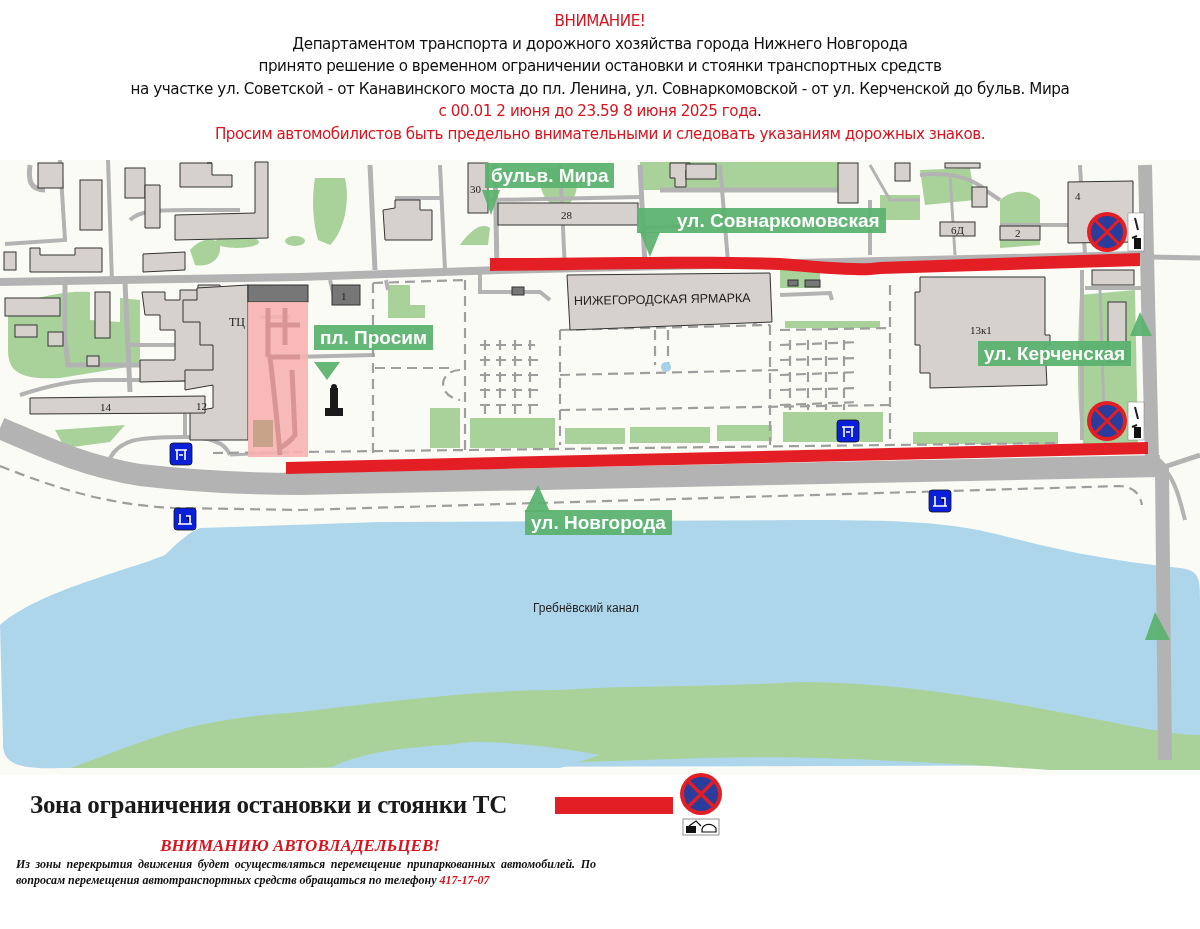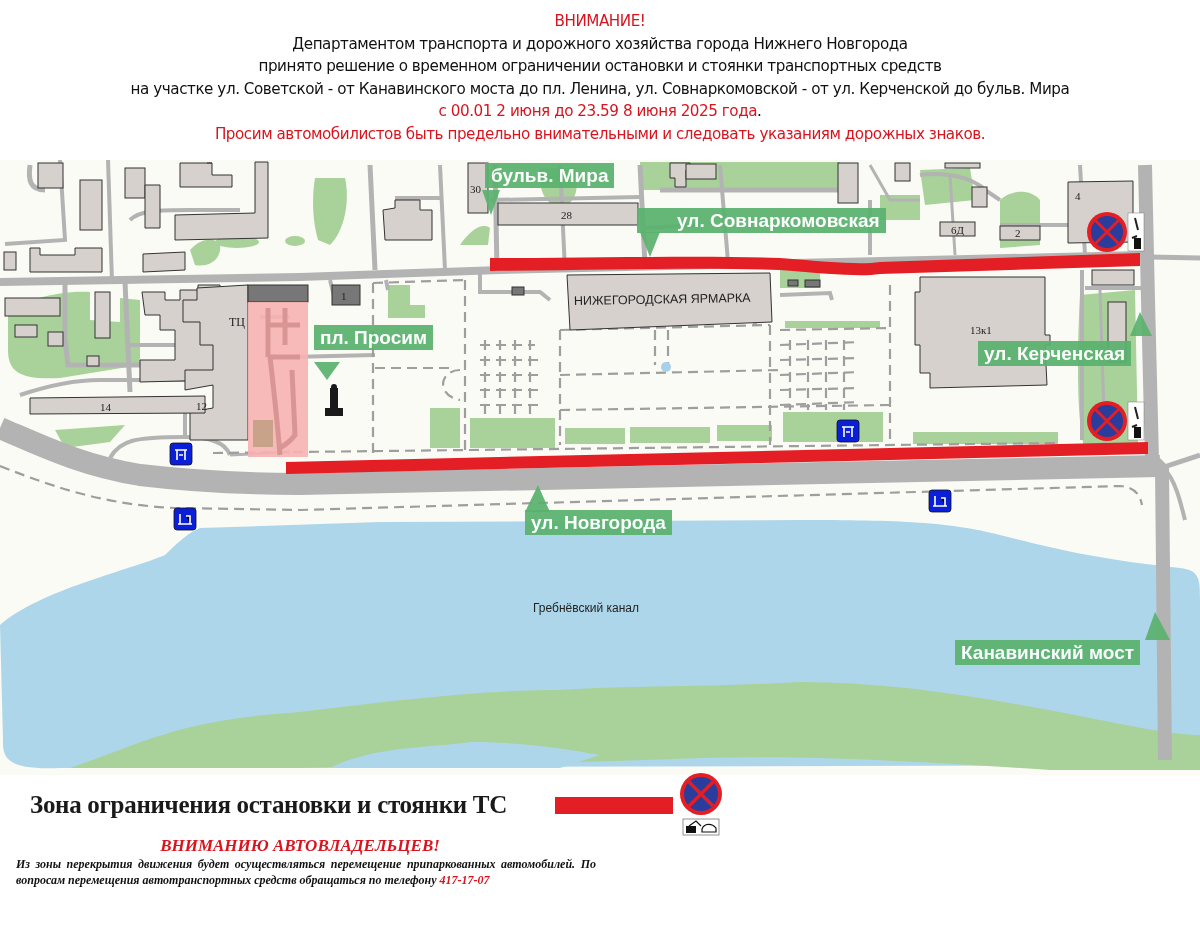--- a/index.html
+++ b/index.html
@@ -294,21 +294,20 @@
     </g>
     <text x="574" y="305" font-family="Liberation Sans, sans-serif" font-size="12.5" fill="#222" transform="rotate(-1 574 305)">НИЖЕГОРОДСКАЯ ЯРМАРКА</text>
     <text x="533" y="612" font-family="Liberation Sans, sans-serif" font-size="12" fill="#222">Гребнёвский канал</text>
   </svg>
 
   <div class="lbl" style="left:485px; top:3px;">бульв. Мира</div>
   <div class="lbl" style="left:637px; top:48px;padding-left:40px;">ул. Совнаркомовская</div>
   <div class="lbl" style="left:314px; top:165px;">пл. Просим</div>
   <div class="lbl" style="left:978px; top:181px;">ул. Керченская</div>
   <div class="lbl" style="left:525px; top:350px;">ул. Новгорода</div>
-  <div class="lbl" style="left:955px; top:480px;">Канавинский мост</div>
 </div>
 
 <div class="legend-title">Зона ограничения остановки и стоянки ТС</div>
 <div class="legend-bar"></div>
 <div class="legend-sign">
   <svg width="44" height="66" viewBox="0 0 44 66">
     <circle cx="22" cy="22" r="21" fill="#e31e24"></circle>
     <circle cx="22" cy="22" r="17" fill="#2a3d9c"></circle>
     <path d="M10,10 L34,34 M34,10 L10,34" stroke="#e31e24" stroke-width="3.5"></path>
     <g>

